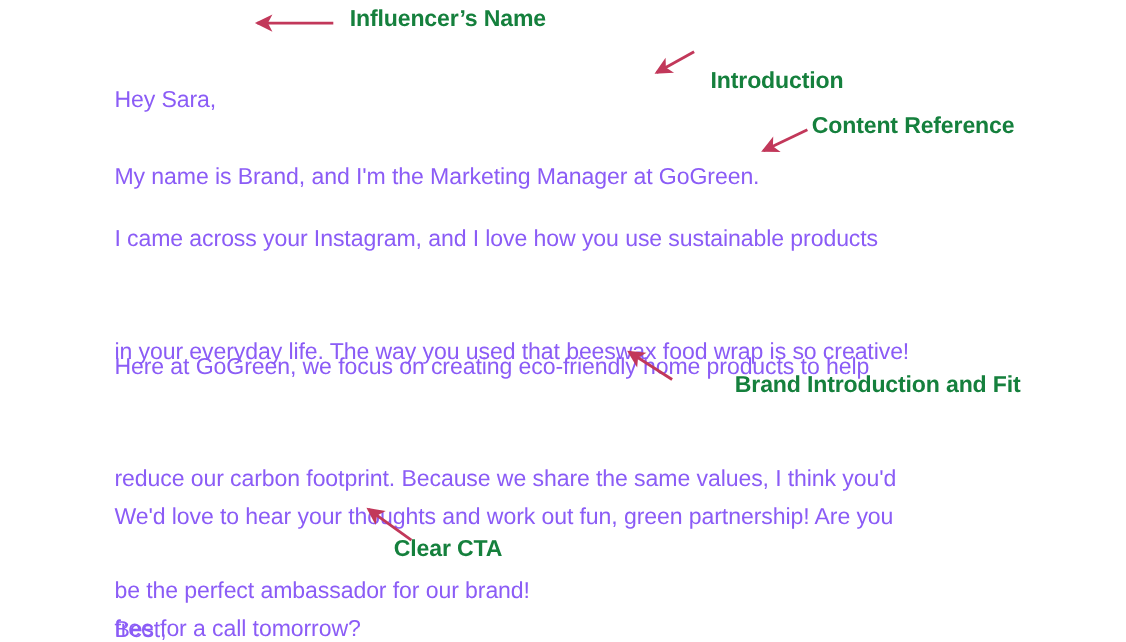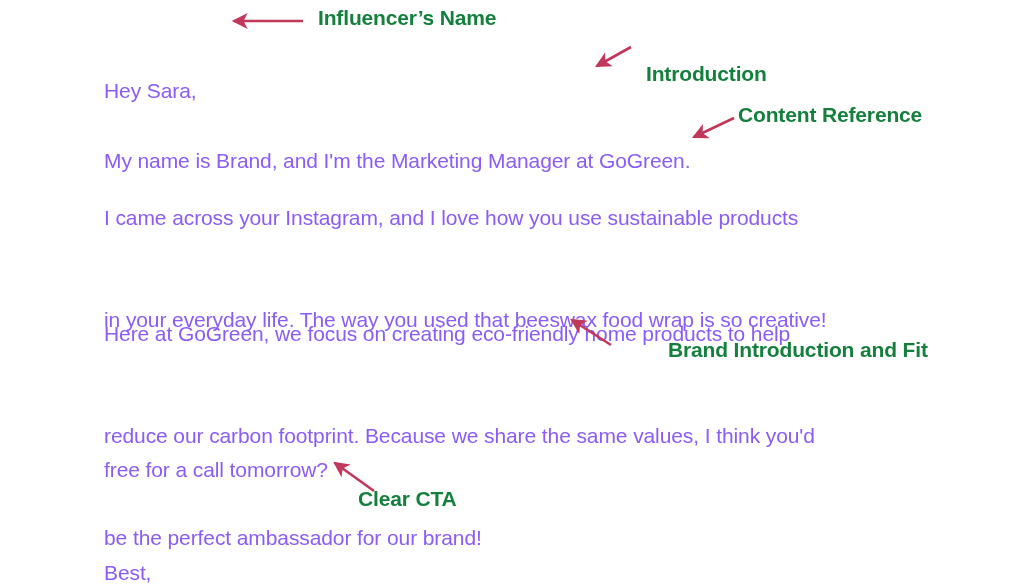--- a/index.html
+++ b/index.html
@@ -86,20 +86,21 @@
       <span class="line">in your everyday life. The way you used that beeswax food wrap is so creative!</span>
     </div>
 
     <div class="para p-brand">
       <span class="line">Here at GoGreen, we focus on creating eco-friendly home products to help</span>
       <span class="line">reduce our carbon footprint. Because we share the same values, I think you'd</span>
       <span class="line">be the perfect ambassador for our brand!</span>
     </div>
 
     <div class="para p-cta">
+      <span class="line">We'd love to hear your thoughts and work out fun, green partnership! Are you</span>
       <span class="line">free for a call tomorrow?</span>
     </div>
 
     <div class="para p-signoff">
       <span class="line">Best,</span>
       
     </div>
 
   </div>
 

